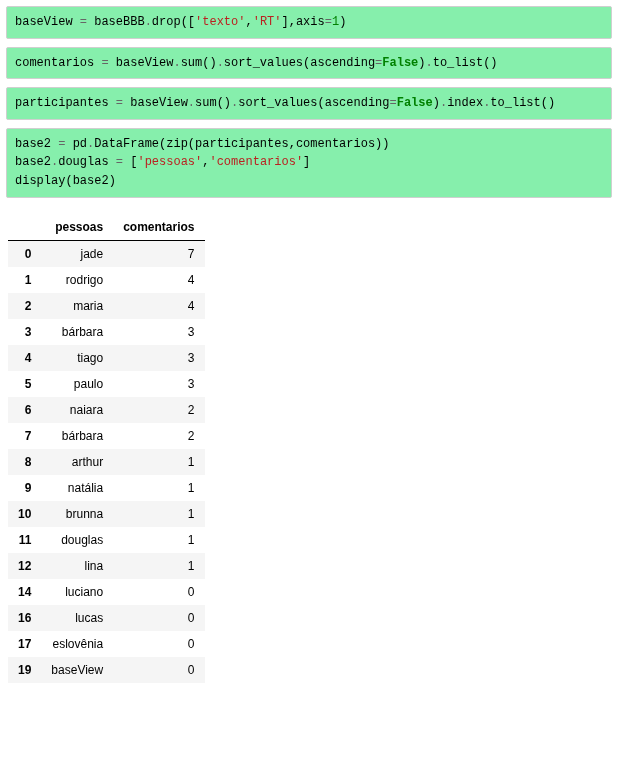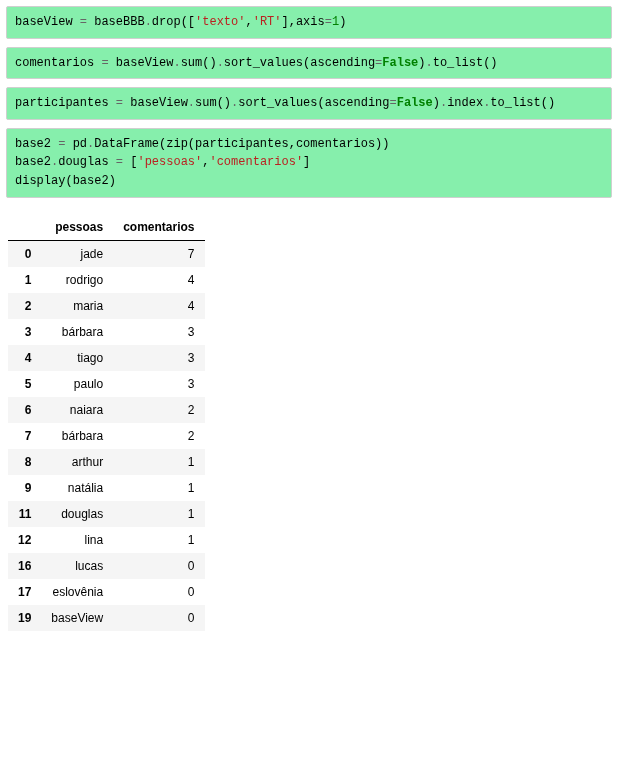--- a/index.html
+++ b/index.html
@@ -122,28 +122,38 @@
           <th>8</th>
           <td>arthur</td>
           <td>1</td>
         </tr>
         <tr>
           <th>9</th>
           <td>natália</td>
           <td>1</td>
         </tr>
         <tr>
+          <th>10</th>
+          <td>brunna</td>
+          <td>1</td>
+        </tr>
+        <tr>
           <th>11</th>
           <td>douglas</td>
           <td>1</td>
         </tr>
         <tr>
           <th>12</th>
           <td>lina</td>
           <td>1</td>
+        </tr>
+        <tr>
+          <th>14</th>
+          <td>luciano</td>
+          <td>0</td>
         </tr>
         <tr>
           <th>16</th>
           <td>lucas</td>
           <td>0</td>
         </tr>
         <tr>
           <th>17</th>
           <td>eslovênia</td>
           <td>0</td>

